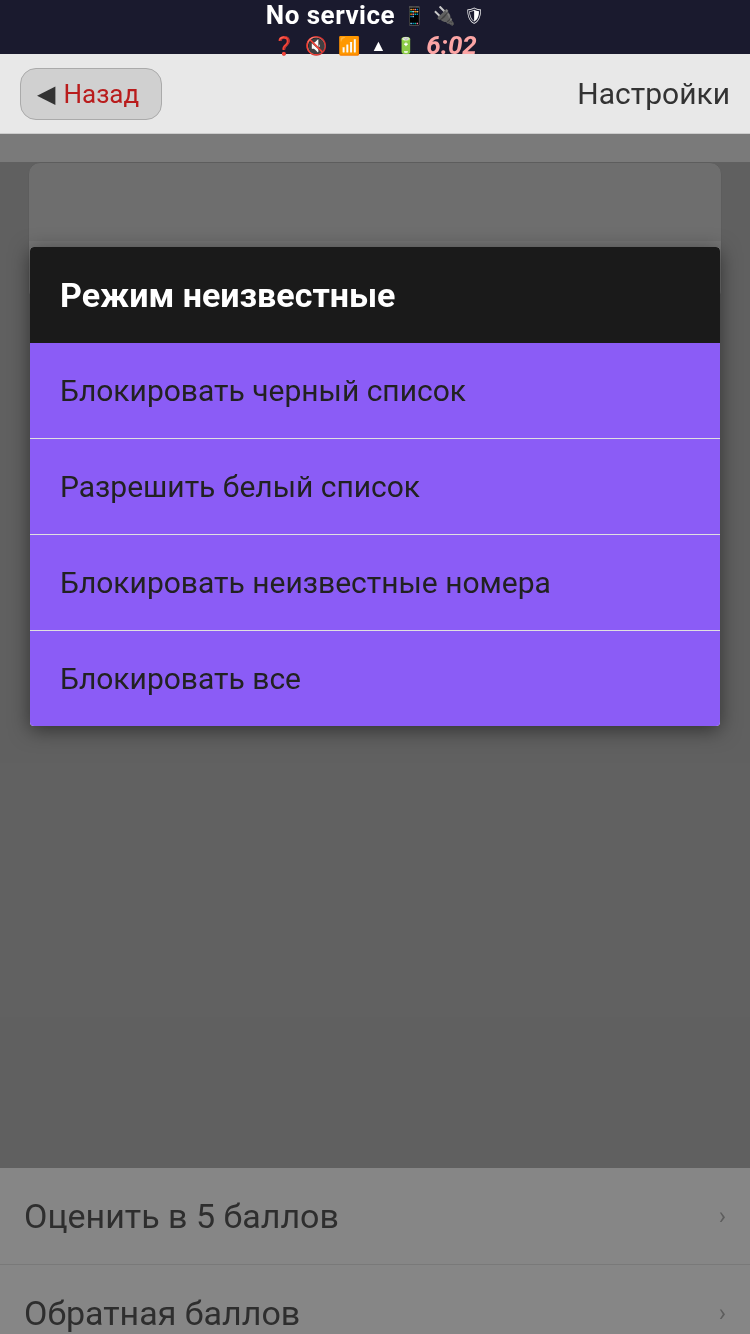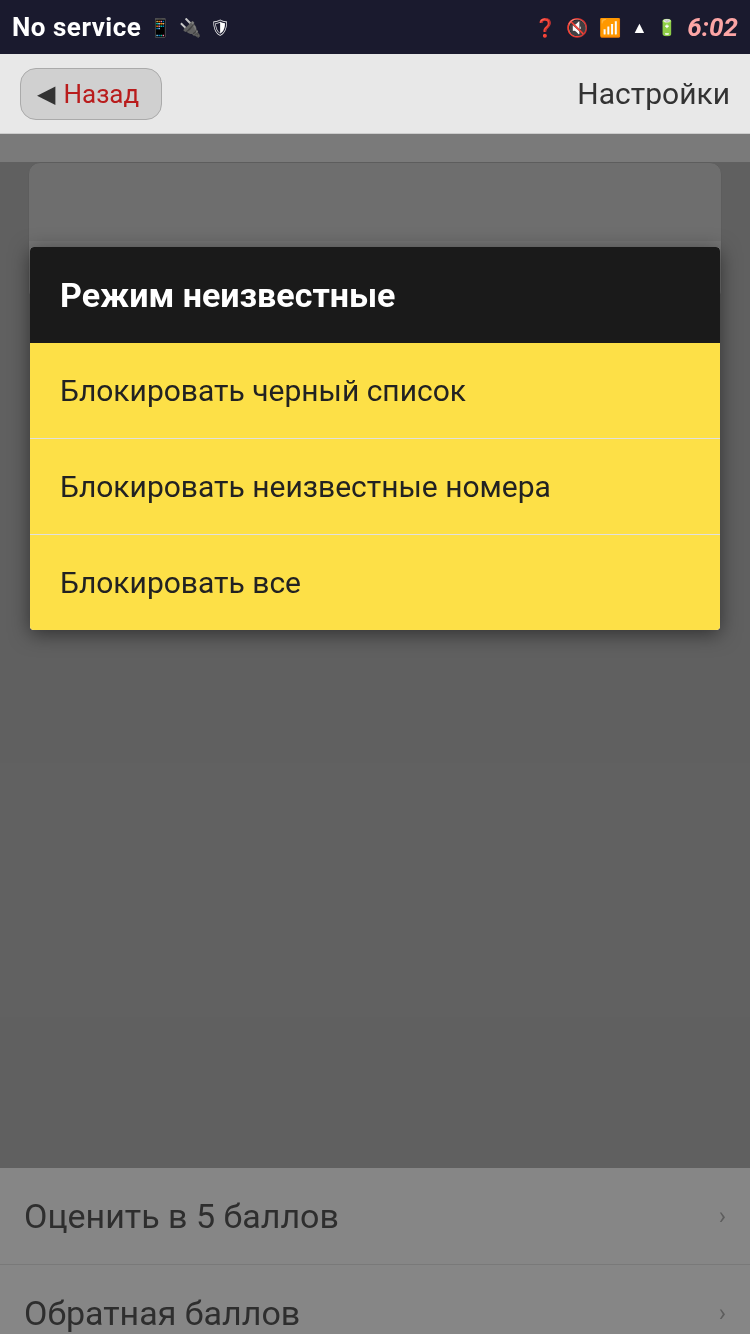--- a/index.html
+++ b/index.html
@@ -21,20 +21,21 @@
     .status-bar {
       width: 750px;
       height: 54px;
       background: #1a1a2e;
       display: flex;
       align-items: center;
       justify-content: space-between;
       padding: 0 12px;
       position: relative;
       z-index: 100;
+      flex-direction: column;
     }
 
     .status-bar-left {
       display: flex;
       align-items: center;
       gap: 8px;
     }
 
     .status-bar-text {
       color: white;
@@ -166,21 +167,21 @@
       padding: 28px 30px;
     }
 
     .modal-title {
       color: white;
       font-size: 34px;
       font-weight: bold;
     }
 
     .modal-body {
-      background: #fde047;
+      background: #8b5cf6;
     }
 
     .modal-item {
       padding: 28px 30px;
       border-bottom: 1px solid #e0e0e0;
       cursor: pointer;
     }
 
     .modal-item:last-child {
       border-bottom: none;
@@ -270,20 +271,23 @@
 
   <div class="modal-dialog">
     <div class="modal-header">
       <span class="modal-title">Режим неизвестные</span>
     </div>
     <div class="modal-body">
       <div class="modal-item">
         <span class="modal-item-text">Блокировать черный список</span>
       </div>
       <div class="modal-item">
+        <span class="modal-item-text">Разрешить белый список</span>
+      </div>
+      <div class="modal-item">
         <span class="modal-item-text">Блокировать неизвестные номера</span>
       </div>
       <div class="modal-item">
         <span class="modal-item-text">Блокировать все</span>
       </div>
     </div>
   </div>
 
   <div class="bottom-list">
     <div class="list-item">

